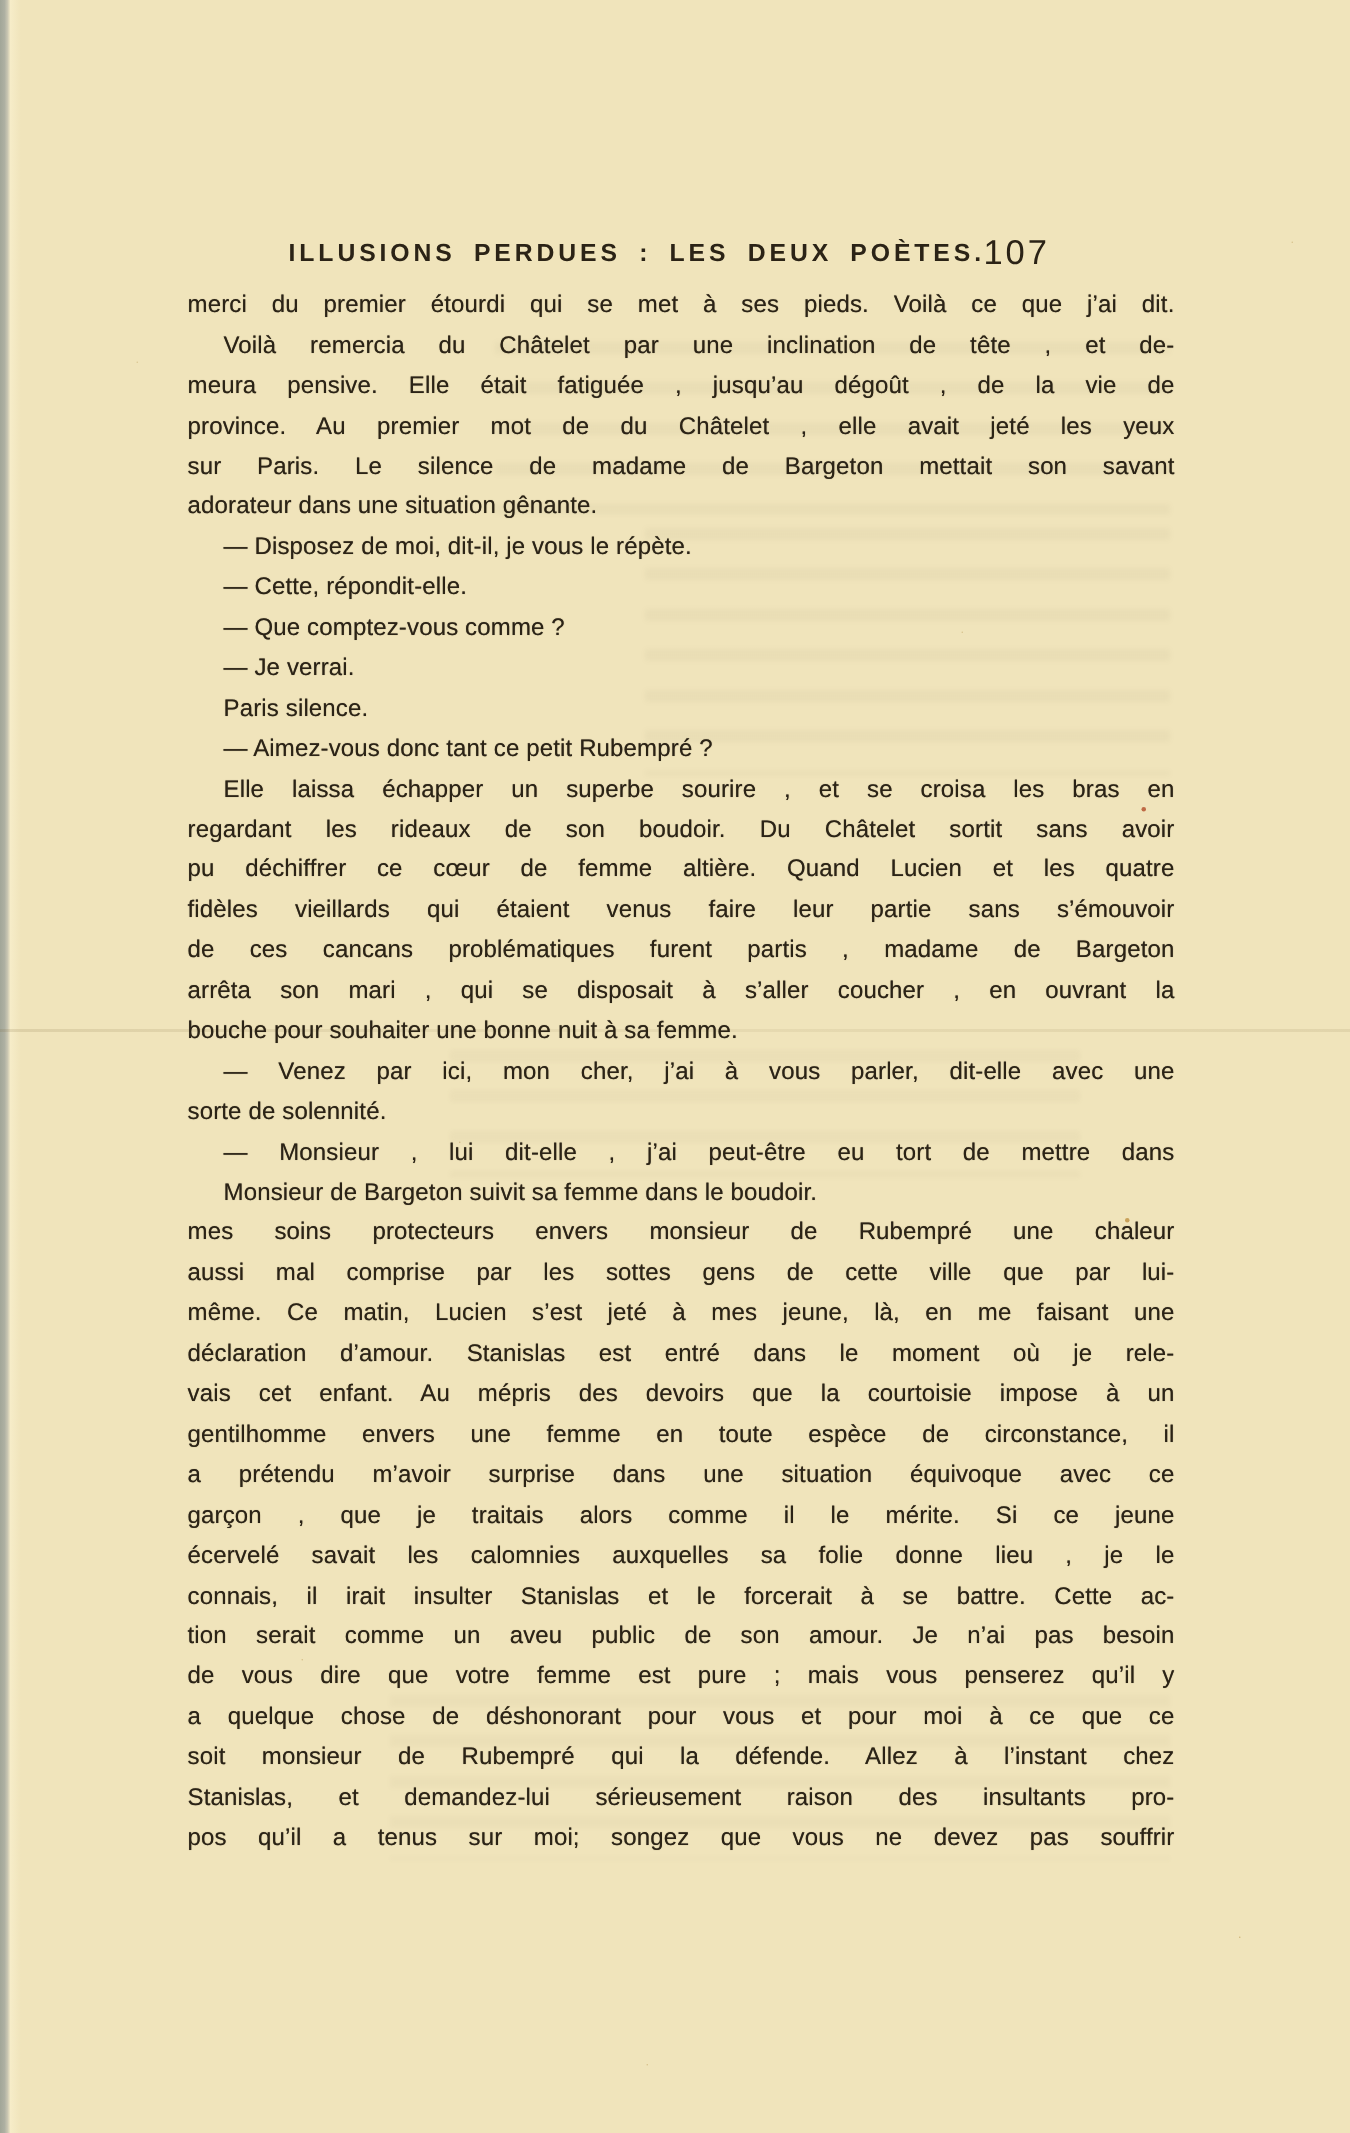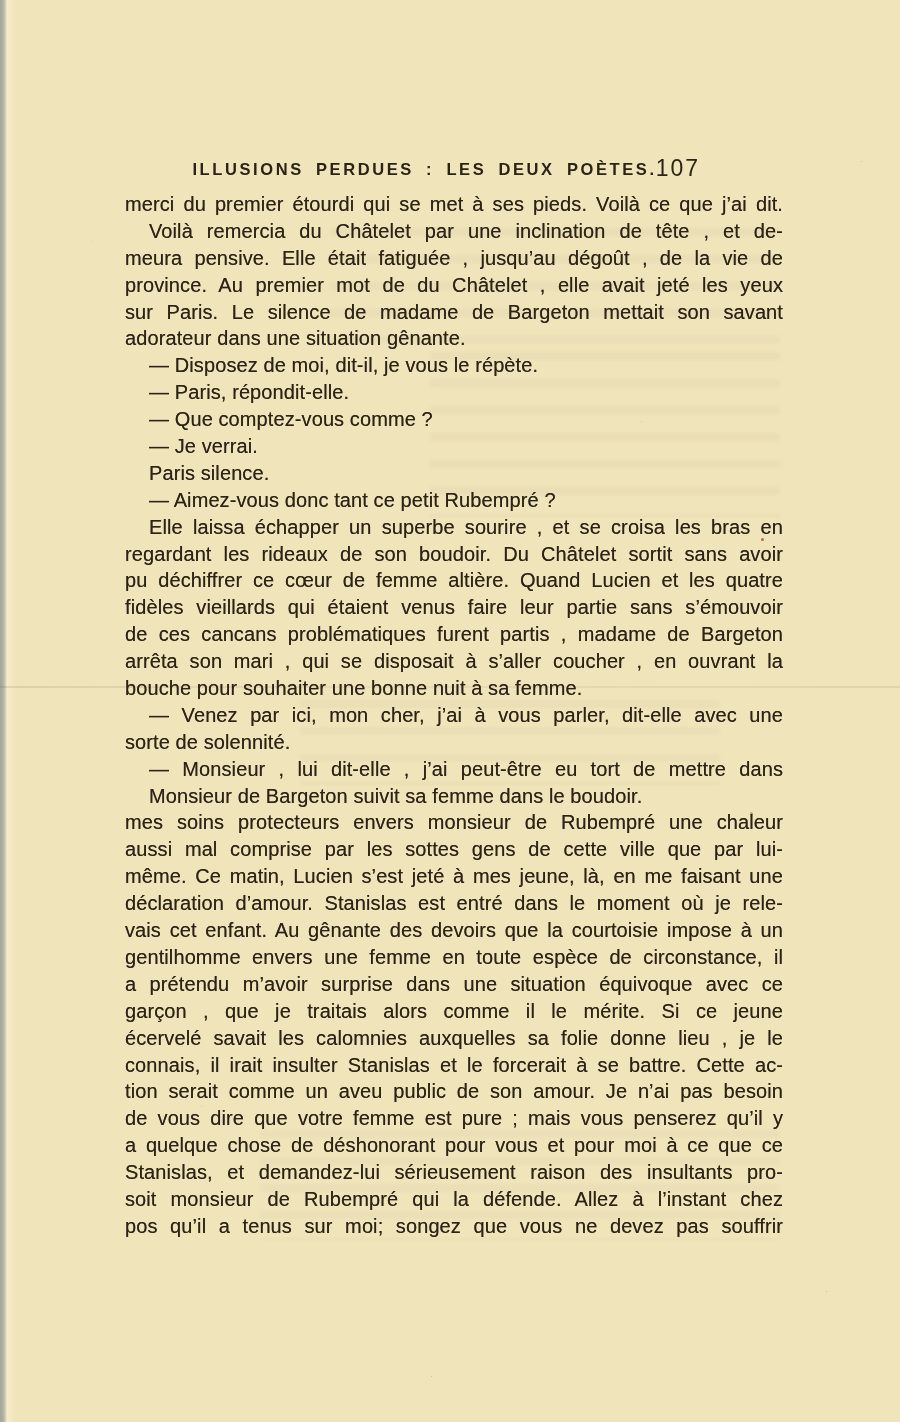--- a/index.html
+++ b/index.html
@@ -37,21 +37,21 @@
     letter-spacing: 2.6px; word-spacing: 5px;
     white-space: nowrap;
   }
   .page-number {
     position: absolute; right: 85px; top: 0; line-height: 30px;
     font-size: 23px; letter-spacing: 2px;
   }
   
   .text-block {
     position: absolute; top: 191px; left: 125px; width: 658px;
-    font-size: 20px; line-height: 26.9px;
+    font-size: 16px; line-height: 26.9px;
     letter-spacing: 0.1px;
     text-shadow: 0 0 0.5px rgba(43,35,22,0.65);
   }
   .line { height: 26.9px; white-space: nowrap; }
   .line.j { white-space: normal; text-align: justify; text-align-last: justify; }
   .line.i { text-indent: 24px; }
   
   .ghost {
     position: absolute;
     background: repeating-linear-gradient(to bottom,
@@ -101,47 +101,47 @@
   </div>
 
   <div class="text-block">
     <div class="line j">merci du premier étourdi qui se met à ses pieds. Voilà ce que j’ai dit.</div>
     <div class="line i j">Voilà remercia du Châtelet par une inclination de tête , et de-</div>
     <div class="line j">meura pensive. Elle était fatiguée , jusqu’au dégoût , de la vie de</div>
     <div class="line j">province. Au premier mot de du Châtelet , elle avait jeté les yeux</div>
     <div class="line j">sur Paris. Le silence de madame de Bargeton mettait son savant</div>
     <div class="line">adorateur dans une situation gênante.</div>
     <div class="line i">— Disposez de moi, dit-il, je vous le répète.</div>
-    <div class="line i">— Paris, répondit-elle.</div>
+    <div class="line i">— Cette, répondit-elle.</div>
     <div class="line i">— Que comptez-vous comme ?</div>
     <div class="line i">— Je verrai.</div>
     <div class="line i">Paris silence.</div>
     <div class="line i">— Aimez-vous donc tant ce petit Rubempré ?</div>
     <div class="line i j">Elle laissa échapper un superbe sourire , et se croisa les bras en</div>
     <div class="line j">regardant les rideaux de son boudoir. Du Châtelet sortit sans avoir</div>
     <div class="line j">pu déchiffrer ce cœur de femme altière. Quand Lucien et les quatre</div>
     <div class="line j">fidèles vieillards qui étaient venus faire leur partie sans s’émouvoir</div>
     <div class="line j">de ces cancans problématiques furent partis , madame de Bargeton</div>
     <div class="line j">arrêta son mari , qui se disposait à s’aller coucher , en ouvrant la</div>
     <div class="line">bouche pour souhaiter une bonne nuit à sa femme.</div>
     <div class="line i j">— Venez par ici, mon cher, j’ai à vous parler, dit-elle avec une</div>
     <div class="line">sorte de solennité.</div>
     <div class="line i j">— Monsieur , lui dit-elle , j’ai peut-être eu tort de mettre dans</div>
     <div class="line i">Monsieur de Bargeton suivit sa femme dans le boudoir.</div>
     <div class="line j">mes soins protecteurs envers monsieur de Rubempré une chaleur</div>
     <div class="line j">aussi mal comprise par les sottes gens de cette ville que par lui-</div>
     <div class="line j">même. Ce matin, Lucien s’est jeté à mes jeune, là, en me faisant une</div>
     <div class="line j">déclaration d’amour. Stanislas est entré dans le moment où je rele-</div>
-    <div class="line j">vais cet enfant. Au gênante des devoirs que la courtoisie impose à un</div>
+    <div class="line j">vais cet enfant. Au mépris des devoirs que la courtoisie impose à un</div>
     <div class="line j">gentilhomme envers une femme en toute espèce de circonstance, il</div>
     <div class="line j">a prétendu m’avoir surprise dans une situation équivoque avec ce</div>
     <div class="line j">garçon , que je traitais alors comme il le mérite. Si ce jeune</div>
     <div class="line j">écervelé savait les calomnies auxquelles sa folie donne lieu , je le</div>
     <div class="line j">connais, il irait insulter Stanislas et le forcerait à se battre. Cette ac-</div>
     <div class="line j">tion serait comme un aveu public de son amour. Je n’ai pas besoin</div>
     <div class="line j">de vous dire que votre femme est pure ; mais vous penserez qu’il y</div>
     <div class="line j">a quelque chose de déshonorant pour vous et pour moi à ce que ce</div>
+    <div class="line j">soit monsieur de Rubempré qui la défende. Allez à l’instant chez</div>
     <div class="line j">Stanislas, et demandez-lui sérieusement raison des insultants pro-</div>
-    <div class="line j">soit monsieur de Rubempré qui la défende. Allez à l’instant chez</div>
     <div class="line j">pos qu’il a tenus sur moi; songez que vous ne devez pas souffrir</div>
   </div>
 
 </div>
 
 </body></html>

